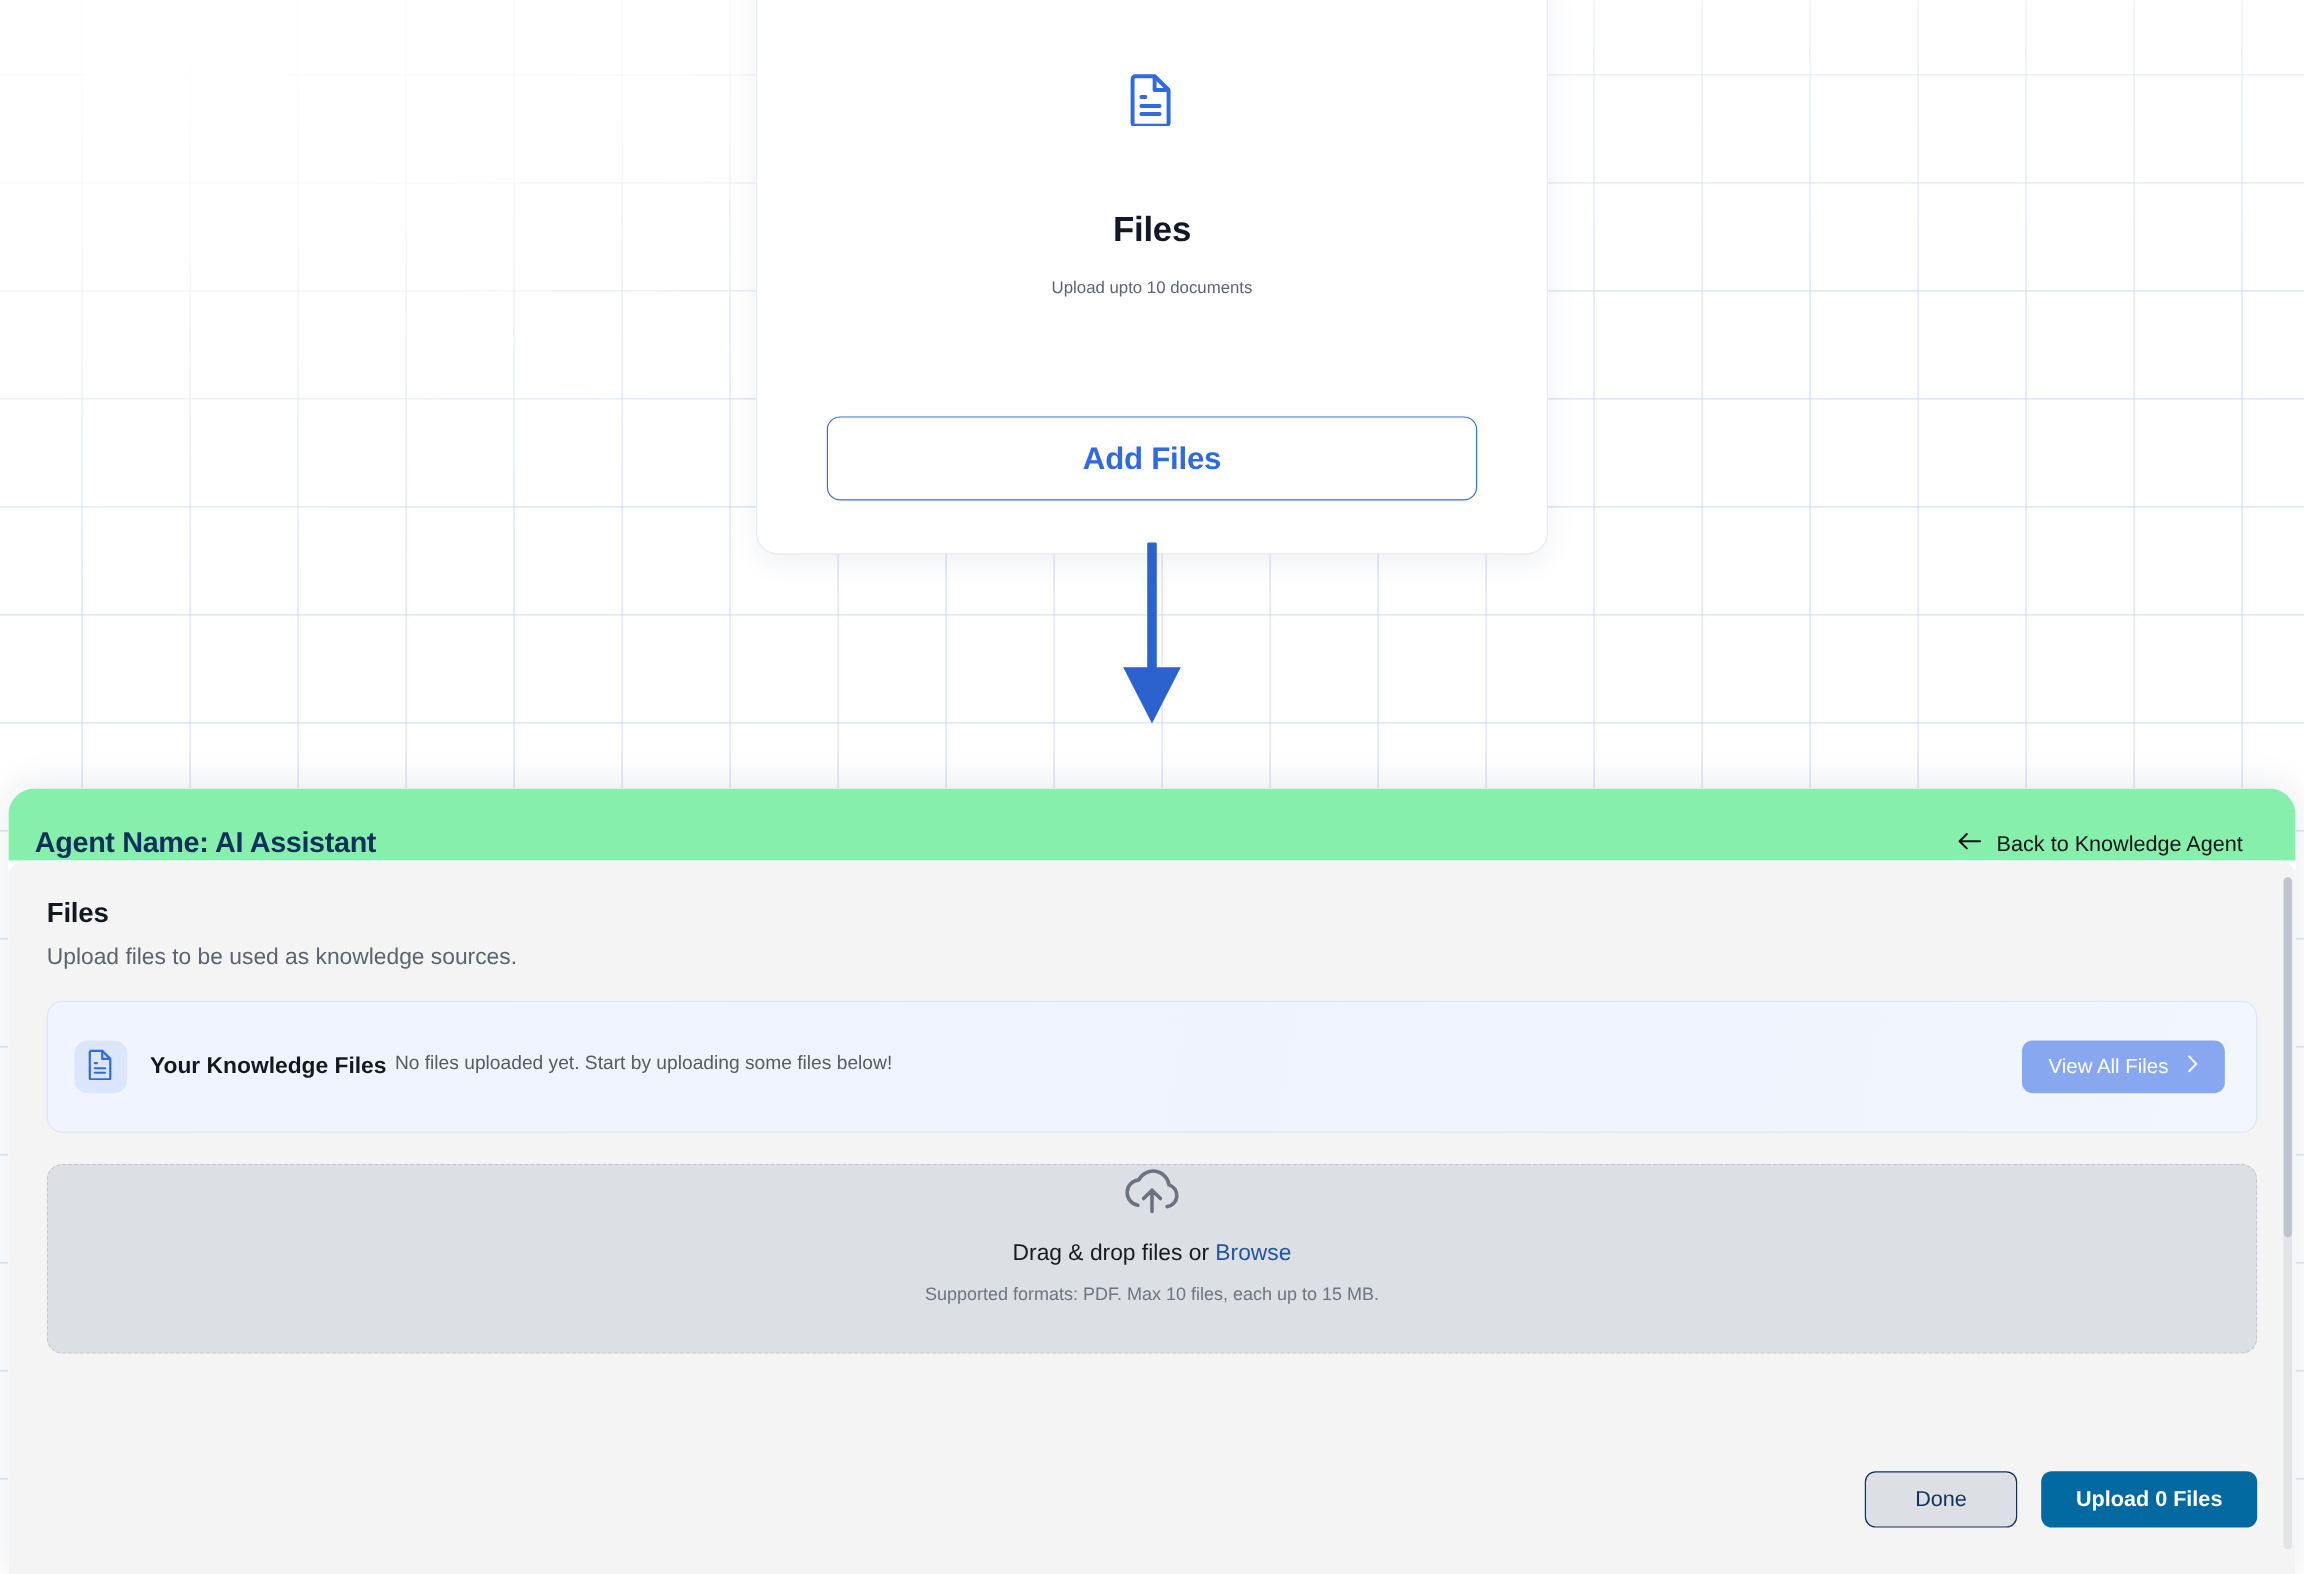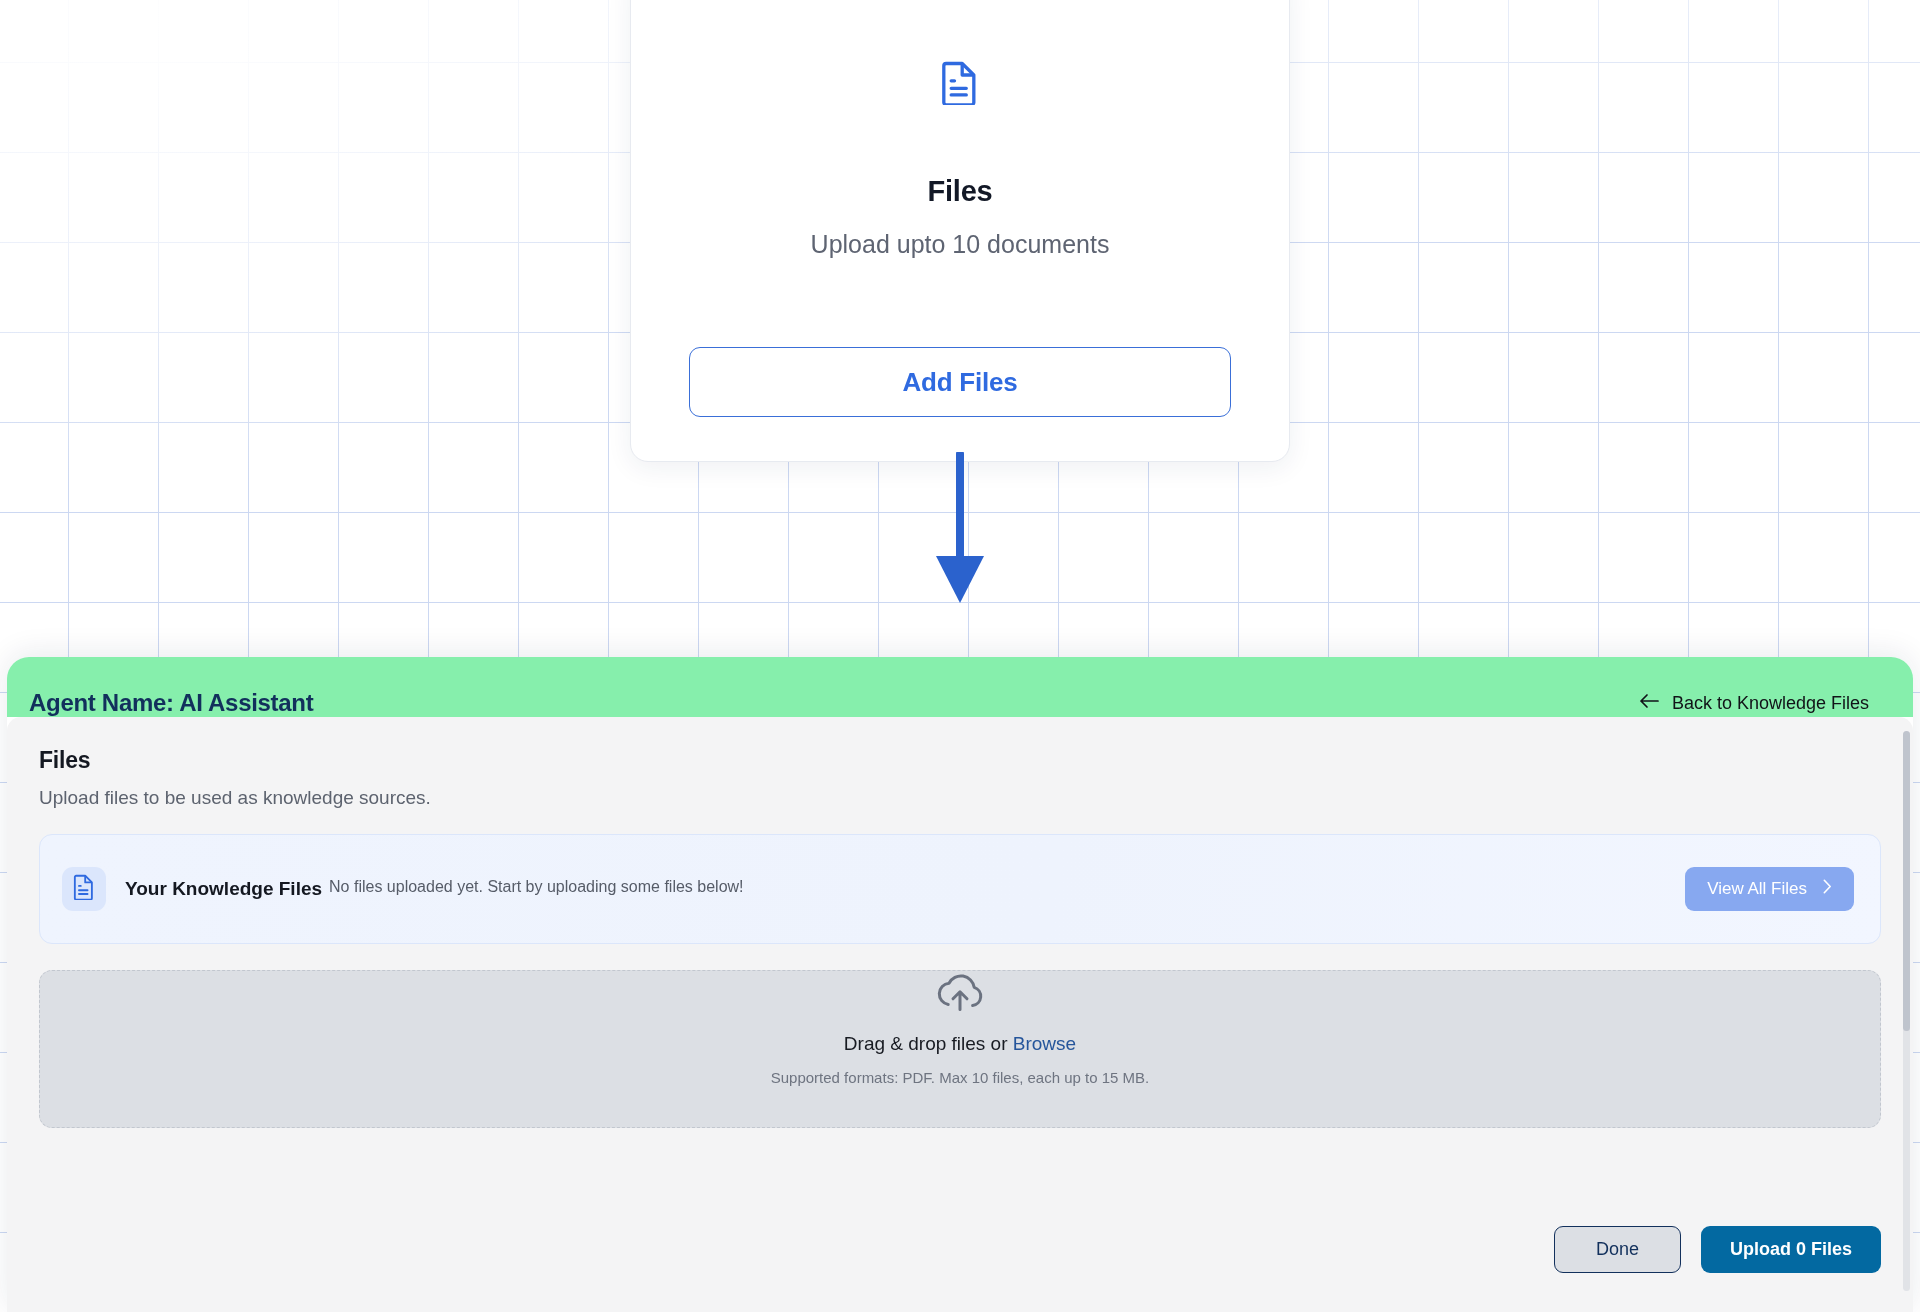--- a/index.html
+++ b/index.html
@@ -52,21 +52,21 @@
   #source-card .doc-icon { margin-top: 28px; }
   #source-card .card-title {
     margin-top: 66px;
     font-size: 29px;
     font-weight: bold;
     color: #121826;
     letter-spacing: -0.2px;
   }
   #source-card .card-sub {
     margin-top: 22px;
-    font-size: 25px;
+    font-size: 14px;
     color: #5e6472;
   }
   #add-source-btn {
     margin-top: auto;
     width: 100%;
     height: 70px;
     border: 1.6px solid #3a6fd8;
     border-radius: 11px;
     background: #ffffff;
     color: #2f6ae0;
@@ -326,21 +326,21 @@
 
   <div id="panel-header">
     <div id="panel-header-row">
       <div id="agent-name">Agent Name: AI Assistant</div>
       <div id="back-link">
         <span>
           <svg width="20" height="16" viewBox="0 0 20 16" fill="none">
             <path d="M19 8H2M2 8l6-6M2 8l6 6" stroke="#111318" stroke-width="1.7" stroke-linecap="round" stroke-linejoin="round"></path>
           </svg>
         </span>
-        <span>Back to Knowledge Files</span>
+        <span>Back to Knowledge Agent</span>
       </div>
     </div>
 
   </div>
 
   <div id="panel-body">
 
     <div class="section-title">Files</div>
     <div class="section-sub">Upload files to be used as knowledge sources.</div>
 

